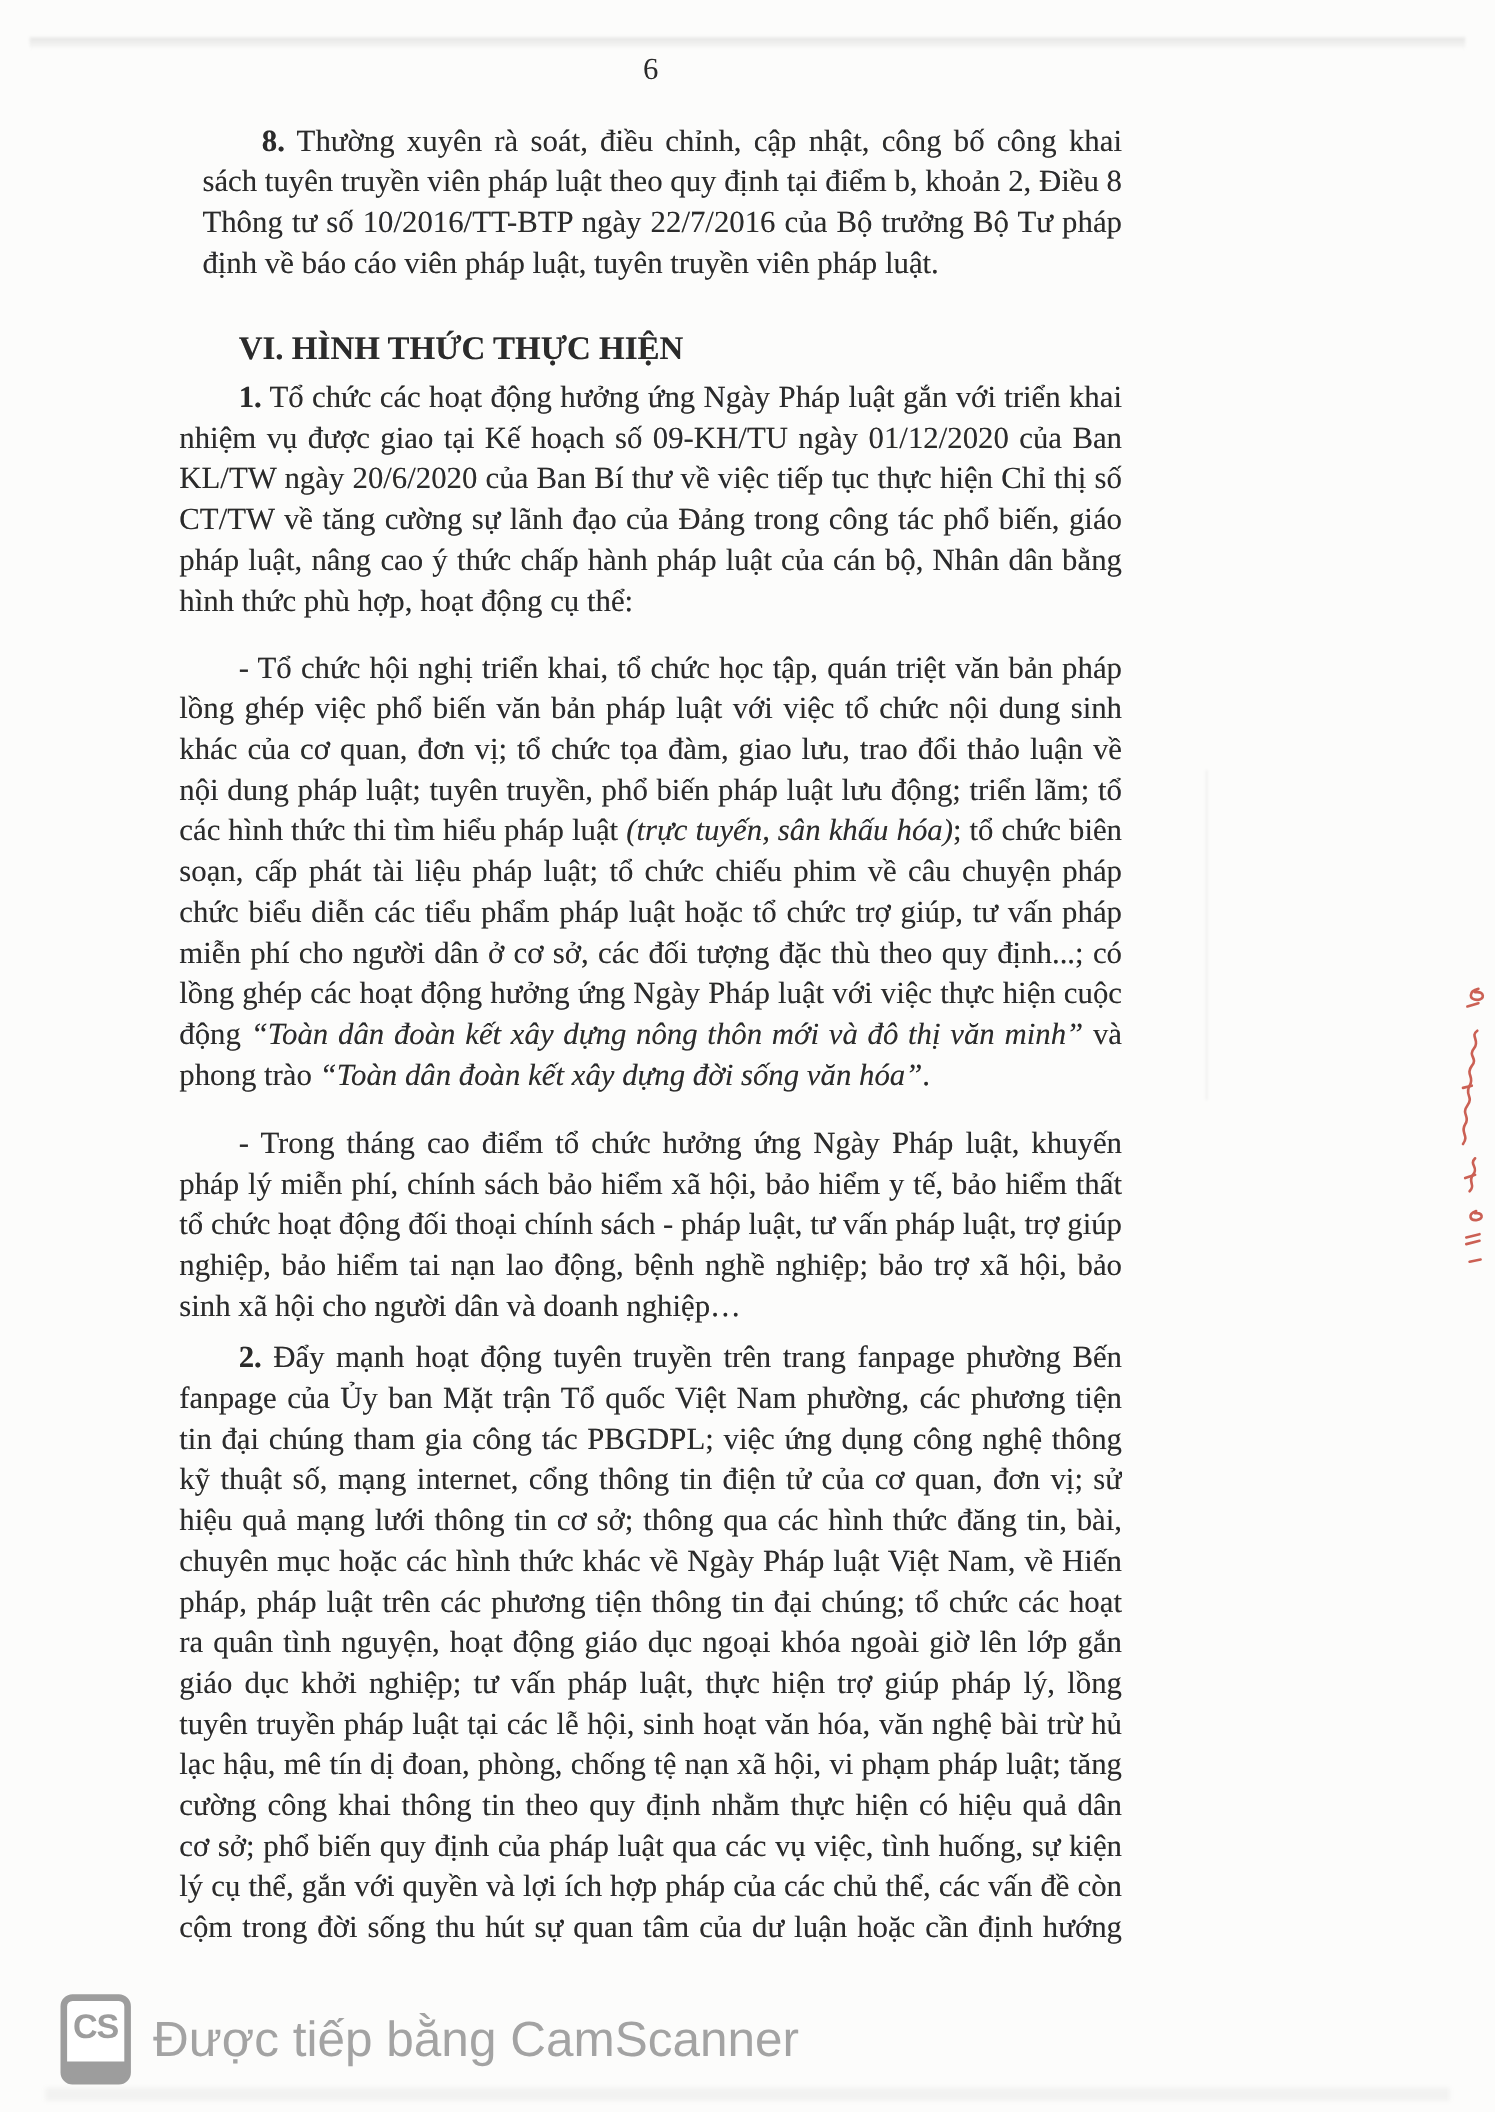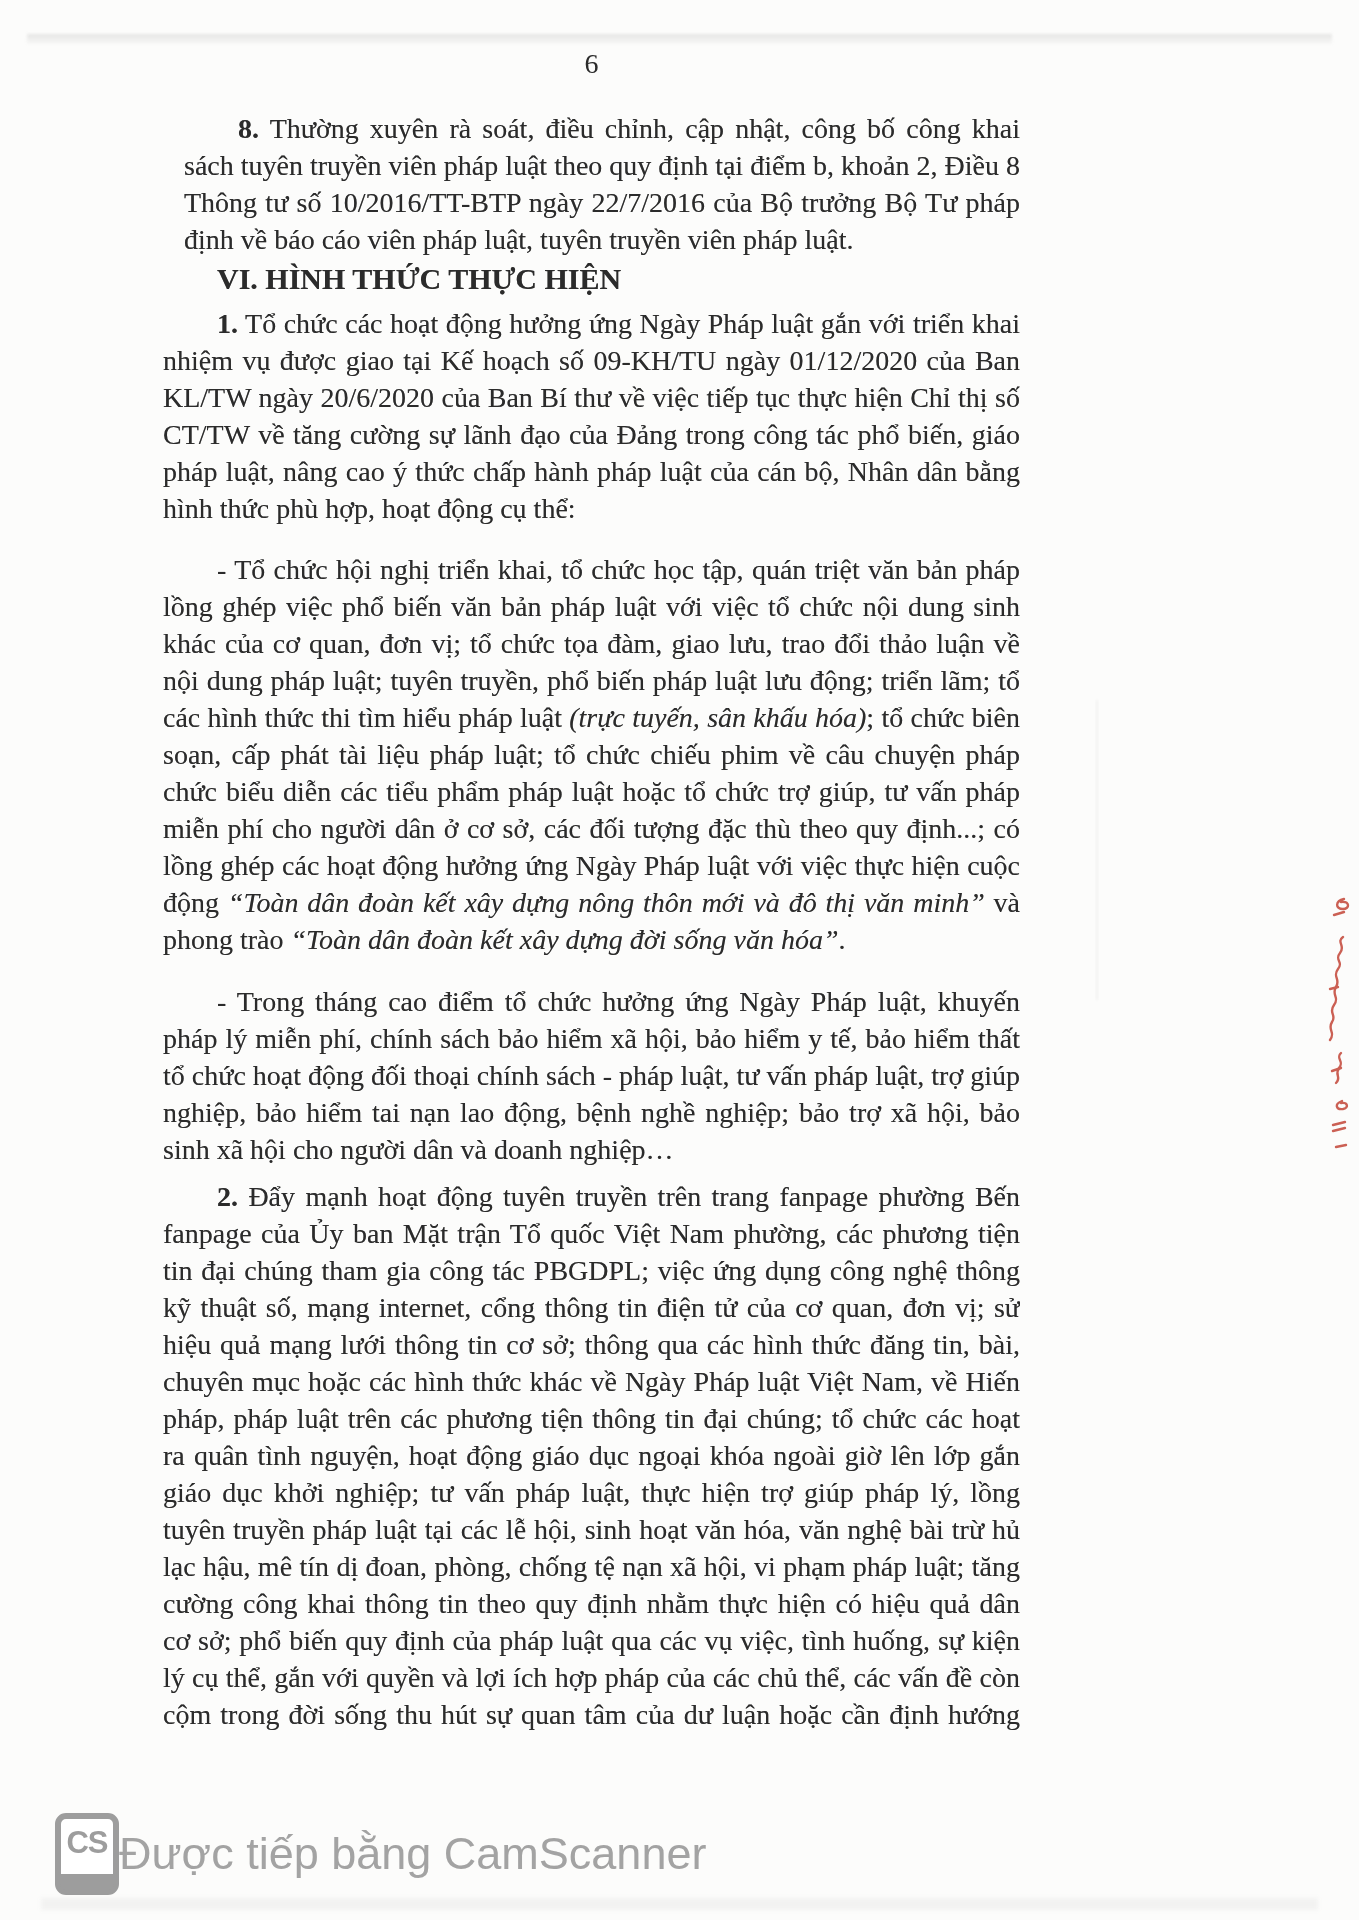--- a/index.html
+++ b/index.html
@@ -45,33 +45,33 @@
   .italic { font-style:italic; }
 
   .heading {
     font-size:30px; font-weight:bold;
     height:42px; line-height:42px; padding-left:54px;
     text-shadow:0 0 .4px rgba(40,40,40,.5);
   }
 
   
   .b-item-8            { margin-top:28px;margin-left:21px; }
-  .b-heading-vi        { }
+  .b-heading-vi        { margin-top:38px; }
   .b-item-1            { margin-top:5px;  }
   .b-bullet-activities { margin-top:24px; }
   .b-bullet-peak-month { margin-top:25px; }
   .b-item-2            { margin-top:10px; }
 
   
   .red-annotation { position:absolute; left:1320px; top:893px; }
 
   
   .scanner-bar {
     position:absolute; left:55px; top:1813px;
-    display:flex; align-items:center; 
+    display:flex; align-items:center; gap:20px;
   }
   .cs-icon {
     position:relative;
     width:52px; height:70px;
     border:6px solid #9d9d9d; border-radius:11px;
     background:#ffffff;
     display:flex; align-items:flex-start; justify-content:center;
   }
   .cs-text {
     font-family:"Liberation Sans",sans-serif;

